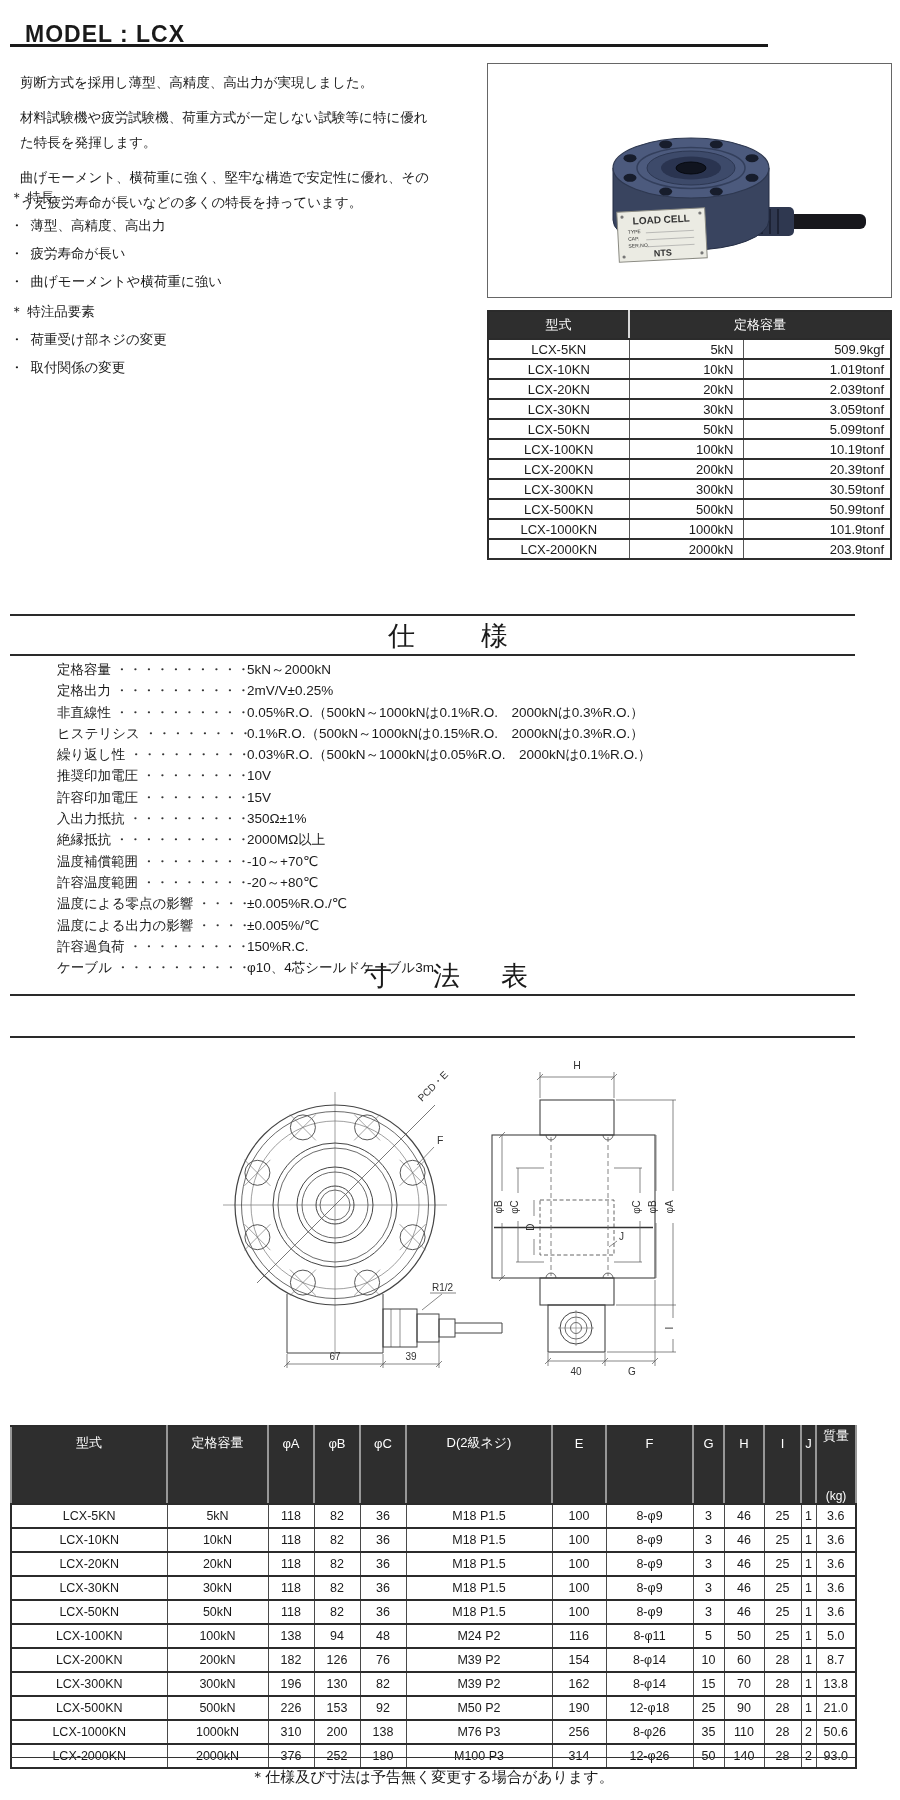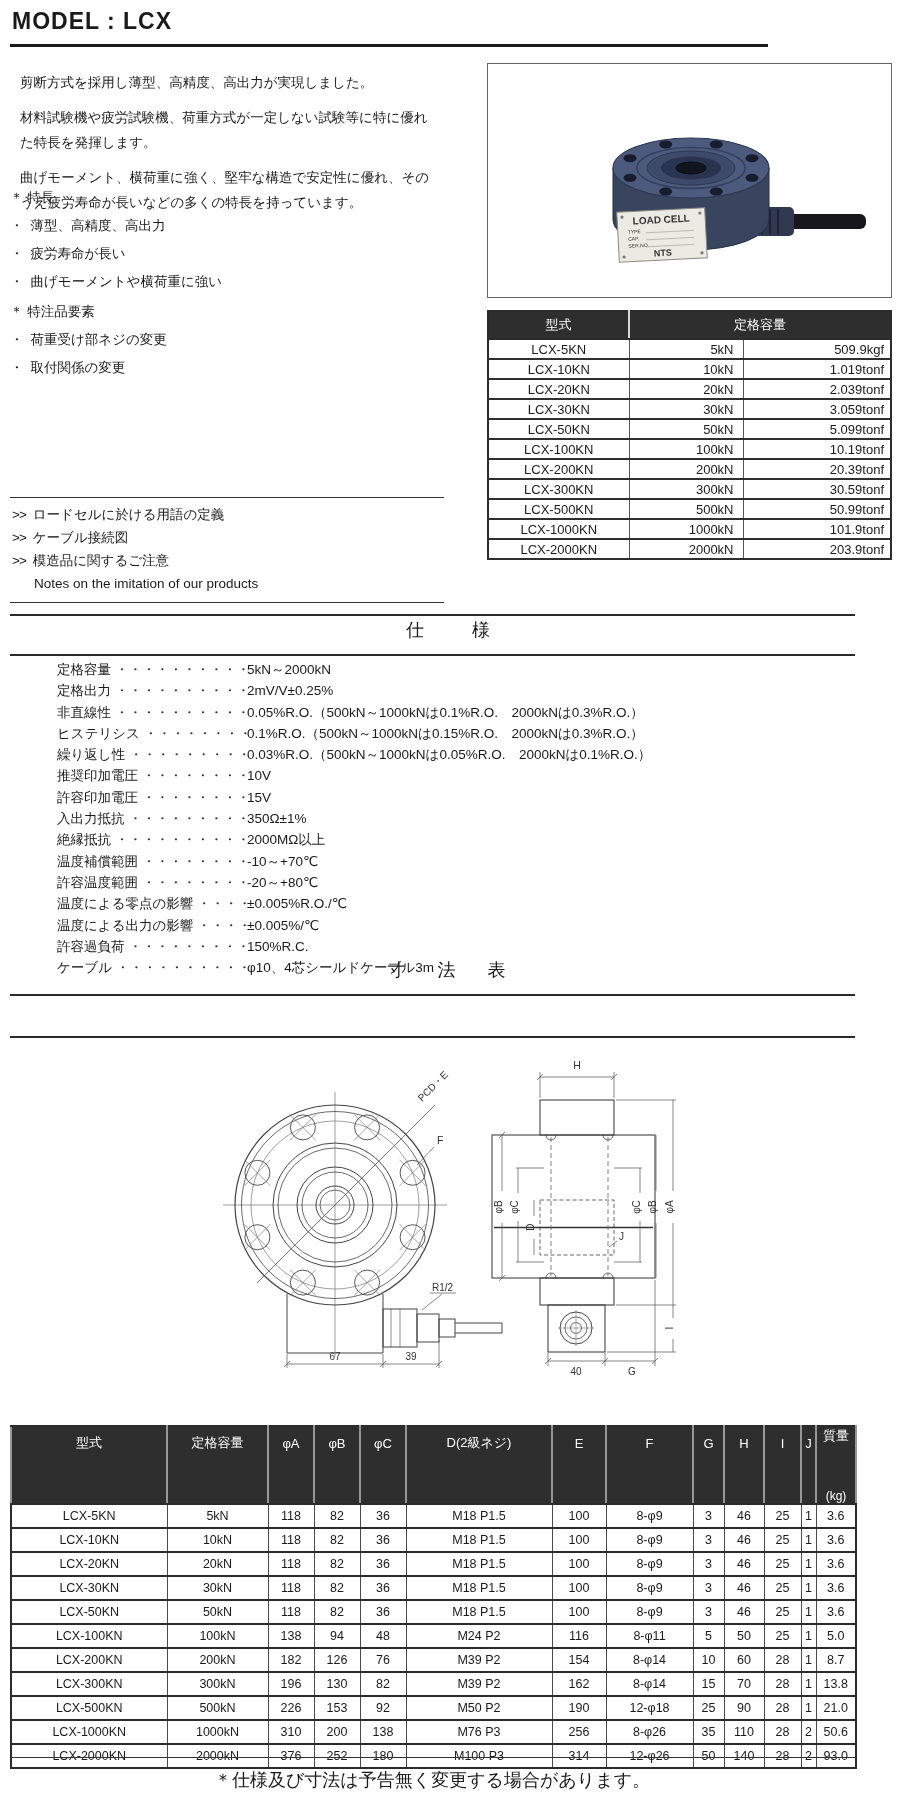--- a/index.html
+++ b/index.html
@@ -2,21 +2,21 @@
 <html><head>
 <meta charset="utf-8">
 <style>
   html,body{margin:0;padding:0;background:#fff;}
   body{width:900px;height:1800px;position:relative;overflow:hidden;
        font-family:"Liberation Sans","DejaVu Sans",sans-serif;color:#1a1a1a;}
   .page{position:absolute;left:0;top:0;width:900px;height:1800px;}
   .rule{position:absolute;background:#2a2a2a;height:2px;}
 
   
-  .page-title{position:absolute;left:10px;top:6px;font-size:23px;font-weight:bold;letter-spacing:1px;margin:2px;}
+  .page-title{position:absolute;left:10px;top:6px;font-size:23px;font-weight:bold;letter-spacing:1px;margin:15px;}
   .title-rule{left:10px;top:44px;width:758px;height:3px;background:#1a1a1a;}
 
   
   .intro{position:absolute;left:10px;top:60px;width:433px;font-size:13.5px;line-height:25px;}
   .intro p{margin:10px;}
   .list-block{position:absolute;left:10px;font-size:13.5px;line-height:28px;}
   .features{top:184px;}
   .customs{top:298px;}
   .list-item .bullet{margin-right:7px;}
   .list-heading{white-space:nowrap;}
@@ -36,21 +36,21 @@
   .cap-table{position:absolute;left:487px;top:310px;width:405px;border-collapse:collapse;
              table-layout:fixed;font-size:13px;border:2px solid #2b2b2b;}
   .cap-table th{background:#2e2e2e;color:#fff;font-weight:normal;height:24px;border-bottom:2px solid #2b2b2b;}
   .cap-table th + th{border-left:2px solid #d8d8d8;}
   .cap-table td{border:1px solid #555;border-bottom:2px solid #2f2f2f;height:18px;padding:0 6px;background:#fff;}
   .cap-table td.c-model{text-align:center;}
   .cap-table td.c-kn{text-align:right;padding-right:9px;}
   .cap-table td.c-conv{text-align:right;padding-right:6px;}
 
   
-  .section-title{position:absolute;left:0;width:900px;text-align:center;font-size:18px;letter-spacing:4px;}
+  .section-title{position:absolute;left:0;width:900px;text-align:center;font-size:27px;letter-spacing:4px;}
   .spec-rule-a{left:10px;top:614px;width:845px;}
   .spec-rule-b{left:10px;top:654px;width:845px;}
   .spec-title{top:618px;}
   .dim-rule-a{left:10px;top:994px;width:845px;}
   .dim-rule-b{left:10px;top:1036px;width:845px;}
   .dim-title{top:958px;letter-spacing:7px;}
 
   
   .spec-list{position:absolute;left:57px;top:659px;width:800px;font-size:13.5px;}
   .spec-row{display:flex;line-height:21.3px;}
@@ -69,21 +69,21 @@
   .dim-table{position:absolute;left:10px;top:1425px;width:845px;border-collapse:collapse;
              table-layout:fixed;font-size:12.5px;border:2px solid #2b2b2b;}
   .dim-table th{background:#2e2e2e;color:#fff;font-weight:normal;font-size:13px;height:42px;
                 border:2px solid #979797;border-top-color:#2b2b2b;border-bottom:2px solid #2b2b2b;padding:0 2px;}
   .th-sub{display:block;font-size:12px;margin-top:44px;}
   .dim-table td{border:1px solid #4a4a4a;border-bottom:2px solid #2b2b2b;height:22px;
                 text-align:center;background:#fff;padding:0 1px;overflow:hidden;white-space:nowrap;}
 
   
   .footer-rule{left:10px;top:1757px;width:845px;height:1px;background:#333;}
-  .footer-note{position:absolute;left:0;top:1768px;width:864px;text-align:center;font-size:18px;}
+  .footer-note{position:absolute;left:0;top:1768px;width:864px;text-align:center;font-size:15px;}
 </style>
 </head>
 <body>
 
 <div class="page">
 
   <h1 class="page-title">MODEL : LCX</h1>
   <div class="rule title-rule"></div>
 
   <div class="intro">
@@ -108,31 +108,20 @@
     <div>
 
         <div class="list-item"><span class="bullet">・</span><span>薄型、高精度、高出力</span></div>
 
         <div class="list-item"><span class="bullet">・</span><span>疲労寿命が長い</span></div>
 
         <div class="list-item"><span class="bullet">・</span><span>曲げモーメントや横荷重に強い</span></div>
       </div>
   </div>
 
-  <div class="links-box">
-    <div>
-
-        <div class="link-row"><span class="link-prefix">&gt;&gt;</span><span>ロードセルに於ける用語の定義</span></div>
-
-        <div class="link-row"><span class="link-prefix">&gt;&gt;</span><span>ケーブル接続図</span></div>
-
-        <div class="link-row"><span class="link-prefix">&gt;&gt;</span><span>模造品に関するご注意</span></div>
-      </div>
-    <div class="link-note">Notes on the imitation of our products</div>
-  </div>
 
   <div class="photo-box">
     <svg width="300" height="185" style="position:absolute;left:78px;top:42px;">
 
       <rect x="222" y="108" width="78" height="15" rx="6" fill="#17171c"></rect>
       <rect x="188" y="101" width="40" height="29" rx="5" fill="#2f3850"></rect>
       <line x1="196" y1="103" x2="196" y2="128" stroke="#1d2335" stroke-width="2"></line>
       <line x1="204" y1="103" x2="204" y2="128" stroke="#1d2335" stroke-width="2"></line>
       <line x1="212" y1="103" x2="212" y2="128" stroke="#1d2335" stroke-width="2"></line>
 

